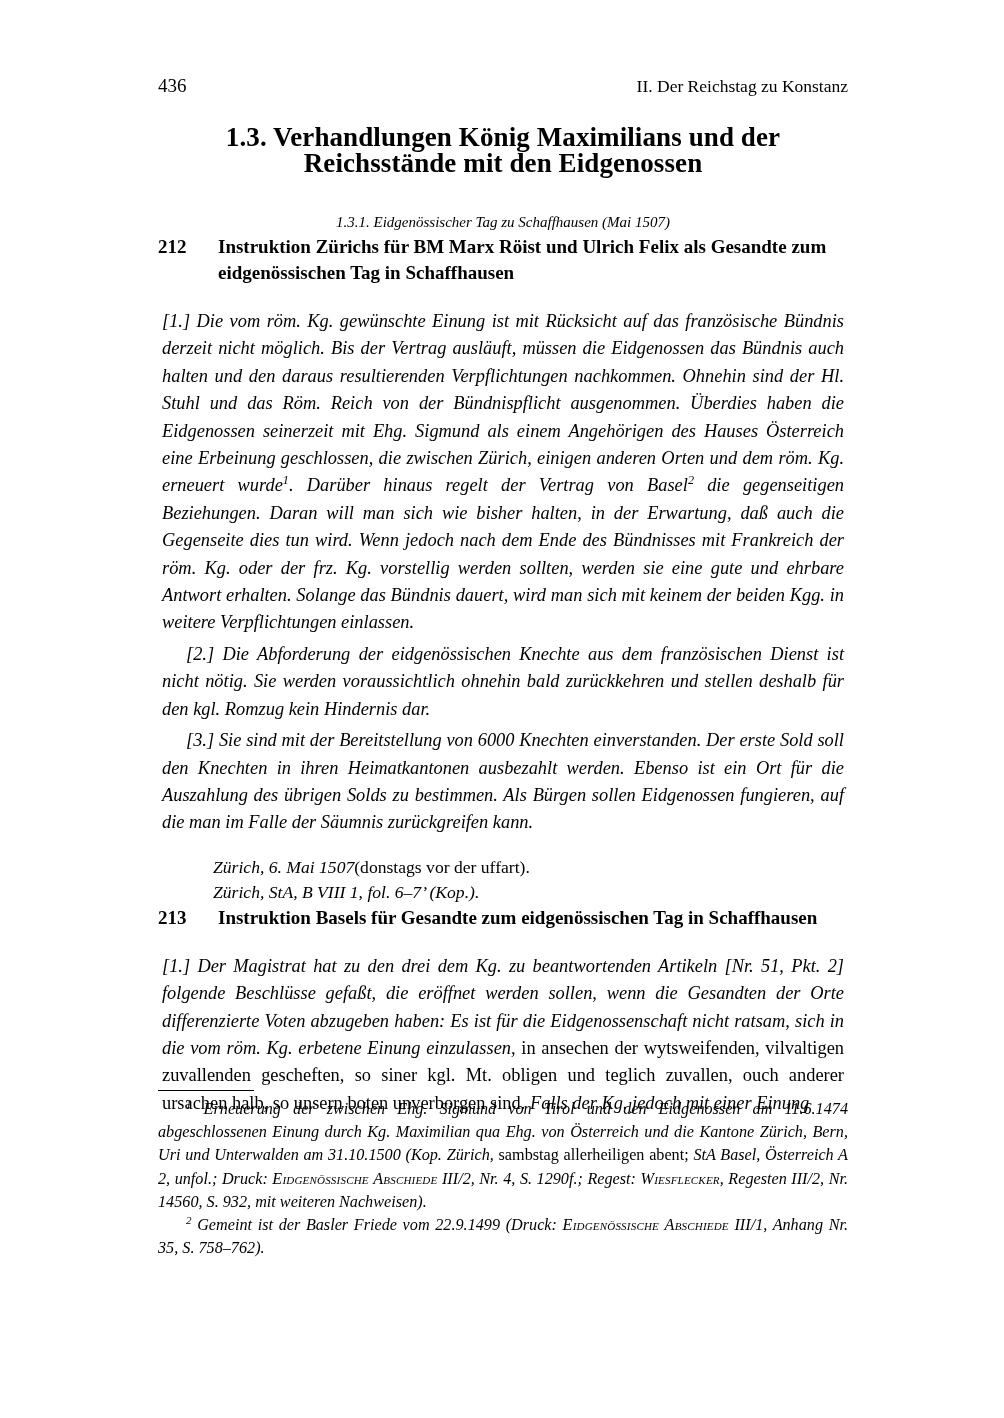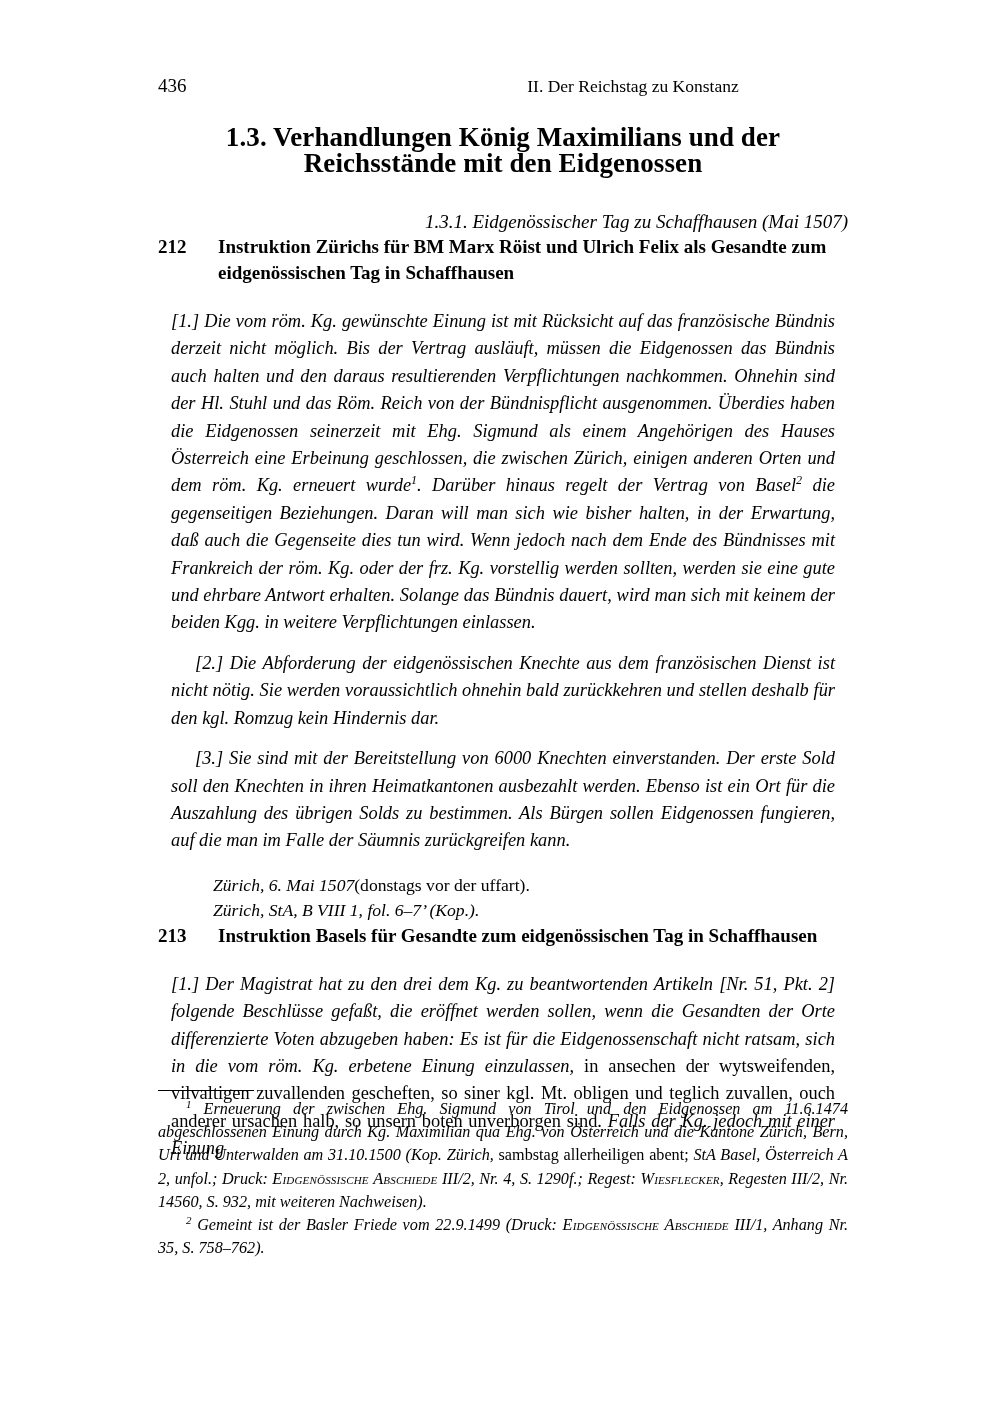--- a/index.html
+++ b/index.html
@@ -37,41 +37,41 @@
     line-height: 24px;
     margin-bottom: 26px;
   }
   .runhead .folio {
     width: 120px;
     flex: 0 0 120px;
     text-align: left;
   }
   .runhead .title {
     flex: 1 1 auto;
-    text-align: center;
+    text-align: right;
     font-size: 17.5px;
     margin-left: 140px;
     white-space: nowrap;
   }
 
   
   h1.sec-heading {
     font-size: 27px;
     font-weight: bold;
     line-height: 26px;
     text-align: center;
     margin: 20px 0 0 0;
     letter-spacing: 0.1px;
   }
   h2.subsec-heading {
-    font-size: 19px;
+    font-size: 15px;
     font-style: italic;
     font-weight: normal;
     line-height: 24px;
-    text-align: right;
+    text-align: center;
     margin: 34px 0 0 0;
   }
 
   
   .doc-heading {
     display: flex;
     align-items: flex-start;
     font-size: 19px;
     font-weight: bold;
     line-height: 26px;
@@ -85,21 +85,21 @@
   }
   .doc-heading.single .txt {
     white-space: normal;
   }
 
   
   p.body {
     font-size: 18.4px;
     line-height: 27.4px;
     text-align: justify;
-    margin: 13px;
+    margin: 4px;
     font-style: italic;
     hyphens: none;
   }
   p.body.first {
     margin-top: 22px;
   }
   p.body.indent {
     text-indent: 24px;
   }
   .rom {

